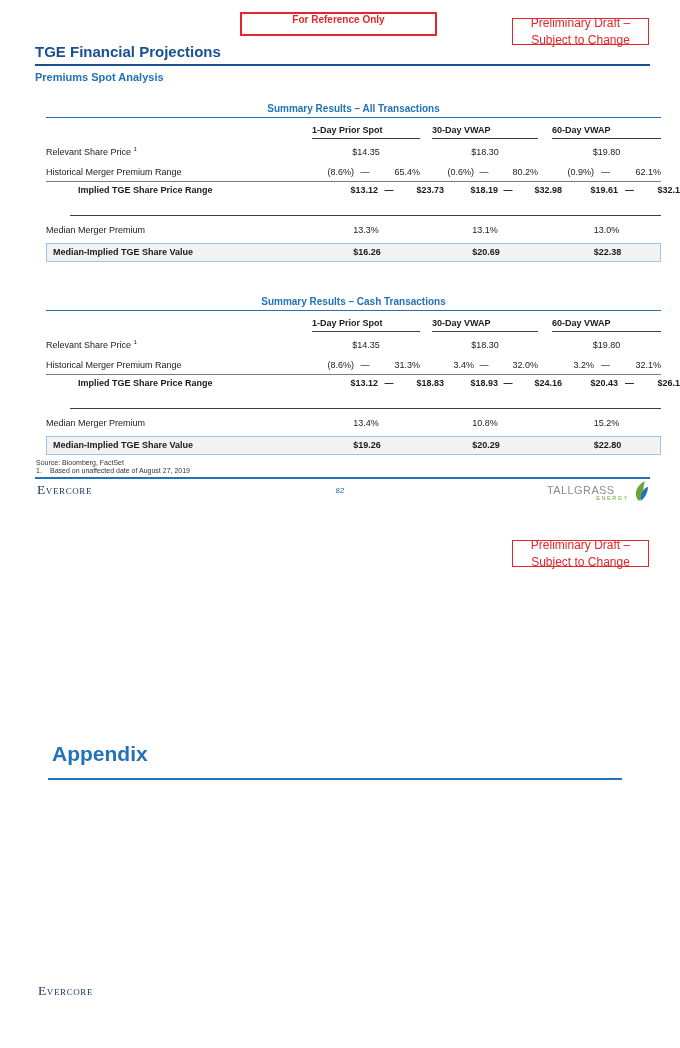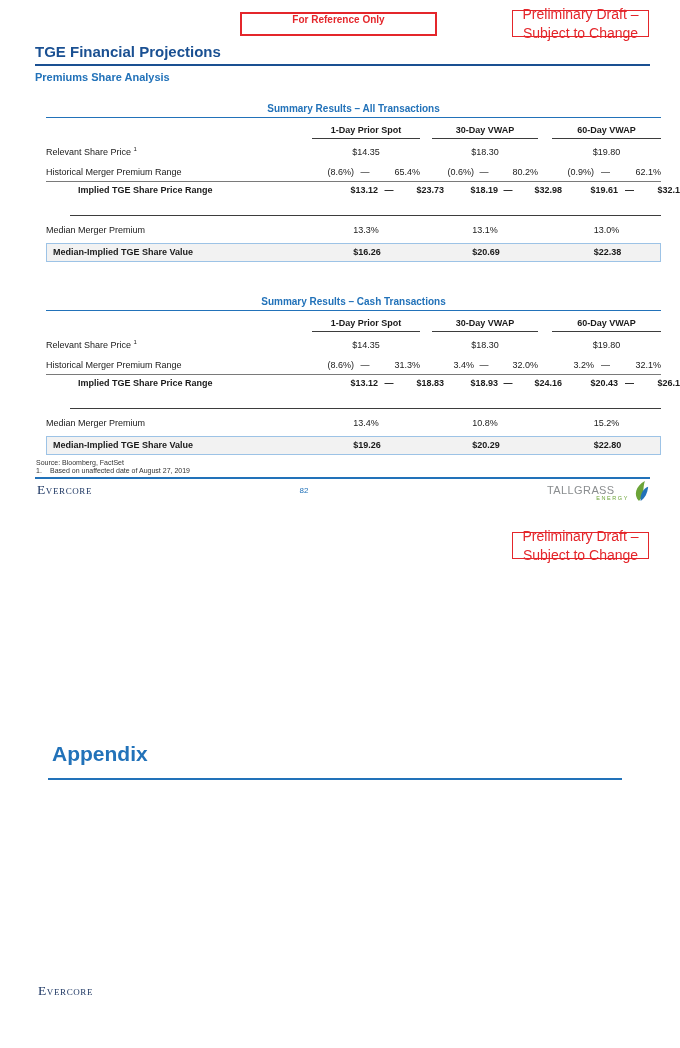--- a/index.html
+++ b/index.html
@@ -16,41 +16,41 @@
   }
   *{margin:0;padding:0;box-sizing:border-box;}
   body{background:#ffffff;font-family:"Liberation Sans",sans-serif;}
   .canvas{position:relative;width:680px;height:1048px;background:#ffffff;overflow:hidden;}
 
   
   .banner-ref{position:absolute;left:240px;top:12px;width:197px;height:24px;
     border:2px solid var(--red);color:var(--red);font-weight:bold;font-size:10px;
     display:flex;align-items:flex-start;justify-content:center;}
   .banner-prelim{position:absolute;width:137px;height:27px;border:1px solid var(--red);
-    color:var(--red);font-size:14px;line-height:1.35;display:flex;flex-direction:column;
-    align-items:center;justify-content:center;text-align:center;}
+    color:var(--red);font-size:12px;line-height:1.35;display:flex;flex-direction:column;
+    align-items:center;justify-content:center;text-align:center;margin-top:8px;}
   .banner-prelim.pos1{left:512px;top:10px;}
   .banner-prelim.pos2{left:512px;top:532px;}
 
   
   .page-title{position:absolute;left:35px;top:43px;font-size:15px;font-weight:bold;color:var(--navy);}
   .title-rule{position:absolute;left:35px;top:64px;width:615px;height:2px;background:var(--navy);}
   .subtitle{position:absolute;left:35px;top:71px;font-size:11px;font-weight:bold;color:var(--accent);}
 
   
   .tbl{position:absolute;left:46px;width:615px;font-size:9px;color:var(--ink);}
   .tbl.t1{top:103px;}
   .tbl.t2{top:296px;}
   .tbl-title{text-align:center;font-weight:bold;font-size:10px;color:var(--accent);
     padding-bottom:3px;border-bottom:1.5px solid var(--accent);}
   .trow{display:grid;grid-template-columns:266px 108px 12px 106px 14px 109px;align-items:center;}
   .c-label{grid-column:1;}
   .g1{grid-column:2;} .g2{grid-column:4;} .g3{grid-column:6;}
   .thead{margin-top:7px;}
-  .thead .ghead{font-weight:bold;text-align:center;border-bottom:1.5px solid var(--rule-dark);padding-bottom:3px;}
+  .thead .ghead{font-weight:bold;text-align:left;border-bottom:1.5px solid var(--rule-dark);padding-bottom:3px;}
   .r-share{padding:7px 0 6px;}
   .val{text-align:center;}
   .r-hist{padding:4px 0 4px;border-bottom:1px solid #7a7a7a;}
   .r-implied{font-weight:bold;padding:3px 0 20px;border-bottom:1.5px solid var(--rule-dark);margin-left:24px;}
   .r-implied .c-label{padding-left:8px;}
   .range{display:flex;}
   .range .lo{width:42px;text-align:right;}
   .range .dash{flex:1;text-align:center;}
   .range .hi{width:44px;text-align:right;}
   .r-median{padding:9px 0 8px;}
@@ -59,21 +59,21 @@
   sup{font-size:6px;}
 
   
   .footnotes{position:absolute;left:36px;top:459px;font-size:7px;color:#333;line-height:1.2;}
   .fn-row{display:flex;}
   .fn-num{width:14px;}
   .footer-rule{position:absolute;left:35px;top:477px;width:615px;height:2px;background:var(--accent);}
   .evercore{font-family:"Liberation Serif",serif;font-variant:small-caps;color:var(--ev-navy);
     font-size:13.5px;letter-spacing:0.6px;}
   .ev-p1{position:absolute;left:37px;top:482px;}
-  .pageno{position:absolute;left:0;width:608px;text-align:center;top:486px;font-size:8px;color:var(--accent);}
+  .pageno{position:absolute;left:0;width:680px;text-align:center;top:486px;font-size:8px;color:var(--accent);}
   .tallgrass{position:absolute;right:33px;top:484px;width:100px;height:24px;}
   .tg-name{color:var(--tg-grey);font-size:11px;letter-spacing:0.4px;}
   .tg-sub{color:var(--tg-green);font-size:5.5px;letter-spacing:1.6px;text-align:right;padding-right:18px;margin-top:-1px;}
   .tg-swoosh{position:absolute;right:-2px;top:-5px;width:20px;height:24px;}
 
   
   .appendix-title{position:absolute;left:52px;top:742px;font-size:21px;font-weight:bold;color:var(--accent);}
   .appendix-rule{position:absolute;left:48px;top:778px;width:574px;height:2px;background:var(--accent);}
   .ev-p2{position:absolute;left:38px;top:983px;}
 </style>
@@ -85,21 +85,21 @@
   <div class="banner-ref">
     <span>For Reference Only</span>
   </div>
   <div class="banner-prelim pos1">
     <span>Preliminary Draft –</span>
     <span>Subject to Change</span>
   </div>
 
   <div class="page-title">TGE Financial Projections</div>
   <div class="title-rule"></div>
-  <div class="subtitle">Premiums Share Analysis</div>
+  <div class="subtitle">Premiums Spot Analysis</div>
 
   <div class="tbl t1">
     <div class="tbl-title">Summary Results – All Transactions</div>
     <div class="trow thead">
       <div class="ghead g1">1-Day Prior Spot</div>
       <div class="ghead g2">30-Day VWAP</div>
       <div class="ghead g3">60-Day VWAP</div>
     </div>
     <div class="trow r-share">
       <div class="c-label"><span>Relevant Share Price</span> <sup>1</sup></div>

